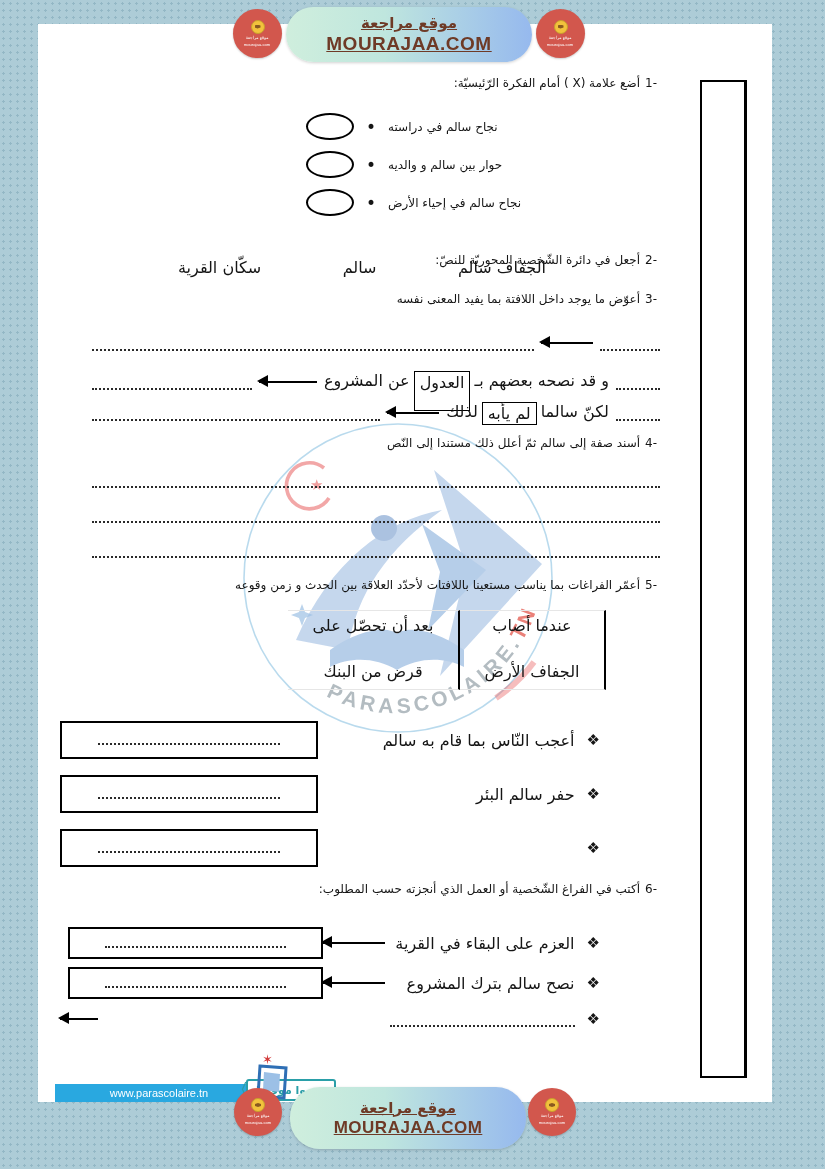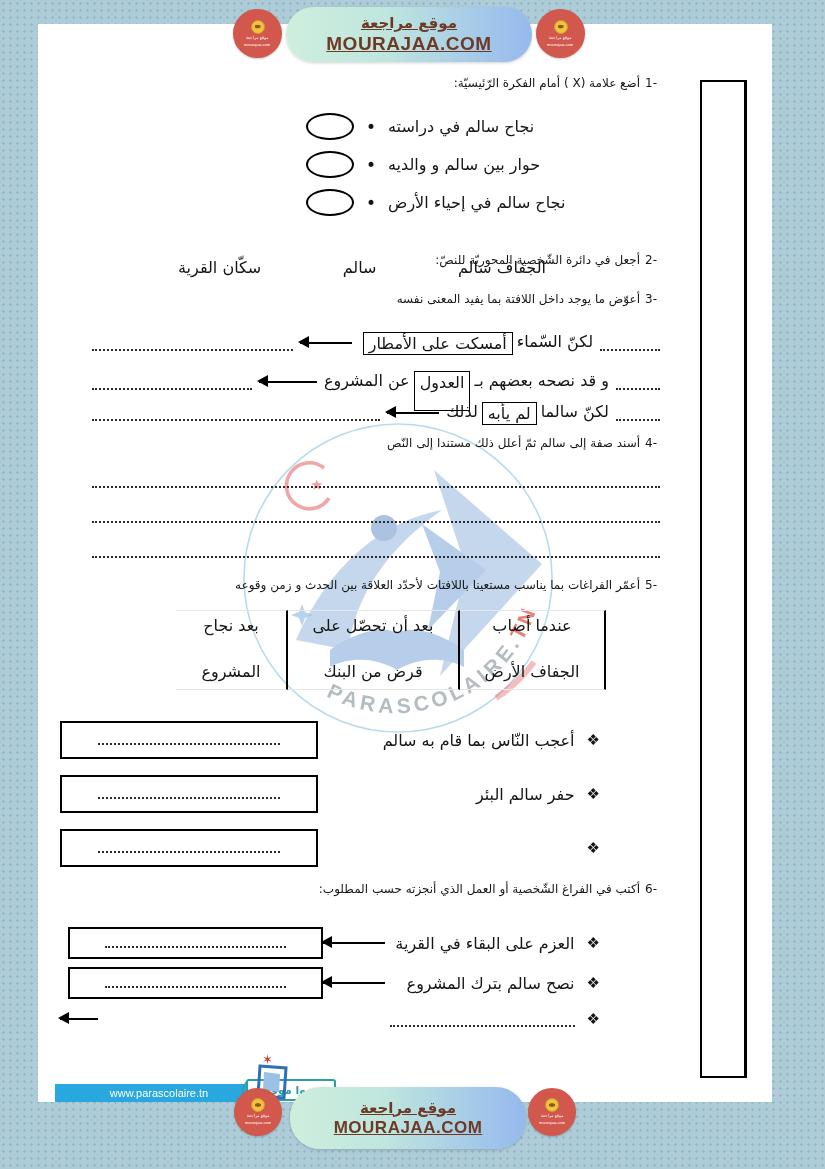--- a/index.html
+++ b/index.html
@@ -31,21 +31,21 @@
     clip-path:polygon(0 25%,50% 0,100% 25%,100% 75%,50% 100%,0 75%); }
   .badge .t1 { font-size:6px; line-height:6px; transform:scale(.7); direction:rtl; }
   .badge .t2 { font-size:6px; line-height:7px; transform:scale(.7); font-family:"Liberation Sans",sans-serif; }
 
   
   .qtitle { position:absolute; left:90px; width:567px; direction:rtl; text-align:right; font-size:12px; }
   .qtitle .qnum { direction:ltr; unicode-bidi:embed; display:inline-block; margin-left:5px; }
   .oval { width:48px; height:27px; border:2px solid #000; border-radius:50%; flex:0 0 auto; }
   .q1row { position:absolute; left:306px; height:27px; display:flex; align-items:center; gap:12px; }
   .q1row .bullet { font-size:17px; }
-  .q1row .itext { direction:rtl; font-size:16px; white-space:nowrap; }
+  .q1row .itext { direction:rtl; font-size:12px; white-space:nowrap; }
   .q2opts { position:absolute; left:178px; top:258px; width:368px; display:flex; direction:rtl;
     justify-content:space-between; font-size:16px; }
 
   .q3line { position:absolute; left:92px; width:568px; height:36px; display:flex; align-items:center; gap:7px; }
   .dots { border-bottom:2.5px dotted #2a2a2a; height:1px; transform:translateY(7px); }
   .grow { flex:1 1 auto; }
   .arrowL { position:relative; height:2.4px; background:#000; flex:0 0 auto; }
   .arrowL::before { content:""; position:absolute; left:-2px; top:-5.8px; width:0; height:0;
     border-style:solid; border-width:6.5px 11px 6.5px 0;
     border-color:transparent #000 transparent transparent; }
@@ -163,23 +163,20 @@
   <span>سالم</span>
   <span>سكّان القرية</span>
 </div>
 
 <div class="qtitle" style="top:292px;">
   <span class="qnum">3-</span><span>أعوّض ما يوجد داخل اللافتة بما يفيد المعنى نفسه</span>
 </div>
 <div class="q3line" style="top:325px;">
   <span class="dots grow"></span>
   <span class="arrowL" style="width:52px;"></span>
-  <span class="q3sent">
-    <span>لكنّ السّماء</span><span class="boxed">أمسكت على الأمطار</span><span></span>
-  </span>
   <span class="dots" style="width:60px;"></span>
 </div>
 <div class="q3line" style="top:364px;">
   <span class="dots grow"></span>
   <span class="arrowL" style="width:58px;"></span>
   <span class="q3sent">
     <span>و قد نصحه بعضهم بـ</span><span class="boxed deep">العدول</span><span>عن المشروع</span>
   </span>
   <span class="dots" style="width:44px;"></span>
 </div>
@@ -204,24 +201,20 @@
 </div>
 <div class="q5banners">
   <div class="q5cell" style="flex:0 0 146px;">
     <span>عندما أصاب</span>
     <span>الجفاف الأرض</span>
   </div>
   <div class="q5cell" style="flex:0 0 172px;">
     <span>بعد أن تحصّل على</span>
     <span>قرض من البنك</span>
   </div>
-  <div class="q5cell" style="flex:0 0 112px;">
-    <span>بعد نجاح</span>
-    <span>المشروع</span>
-  </div>
 </div>
 
 <div class="diarow" style="top:720px; height:40px;">
   <span class="diamond">❖</span>
   <span class="dtext">أعجب النّاس بما قام به سالم</span>
   <span class="grow"></span>
   <span class="ansbox" style="width:258px; height:38px;">
       <span class="dots-in"></span>
     </span>
 </div>

